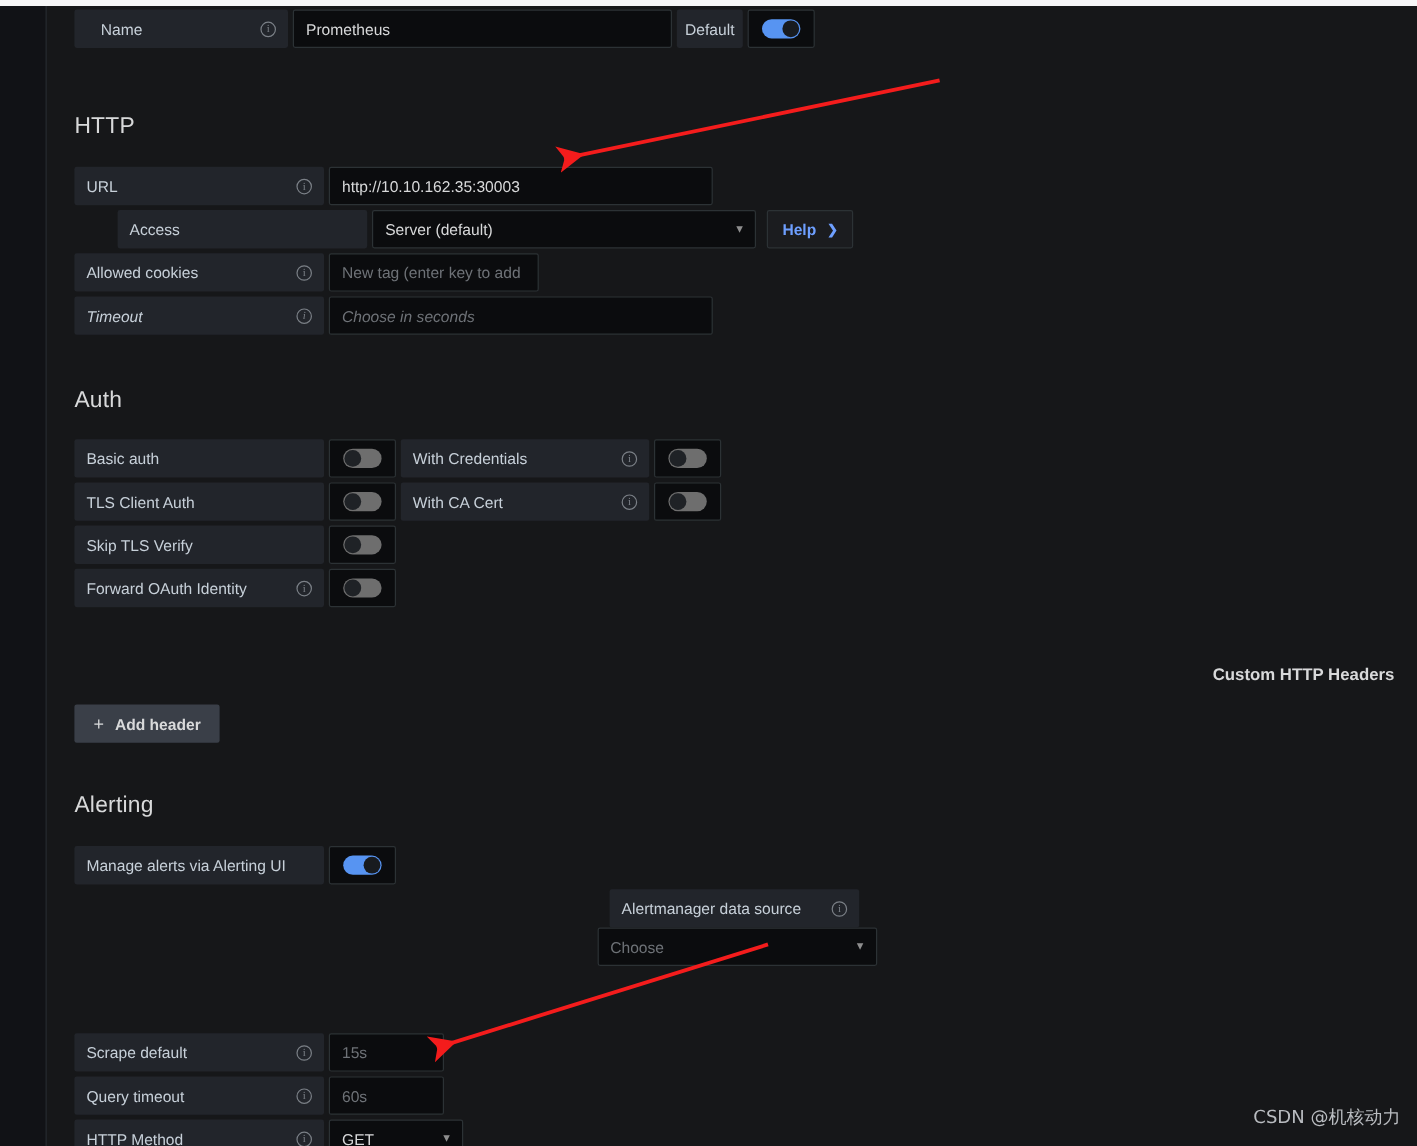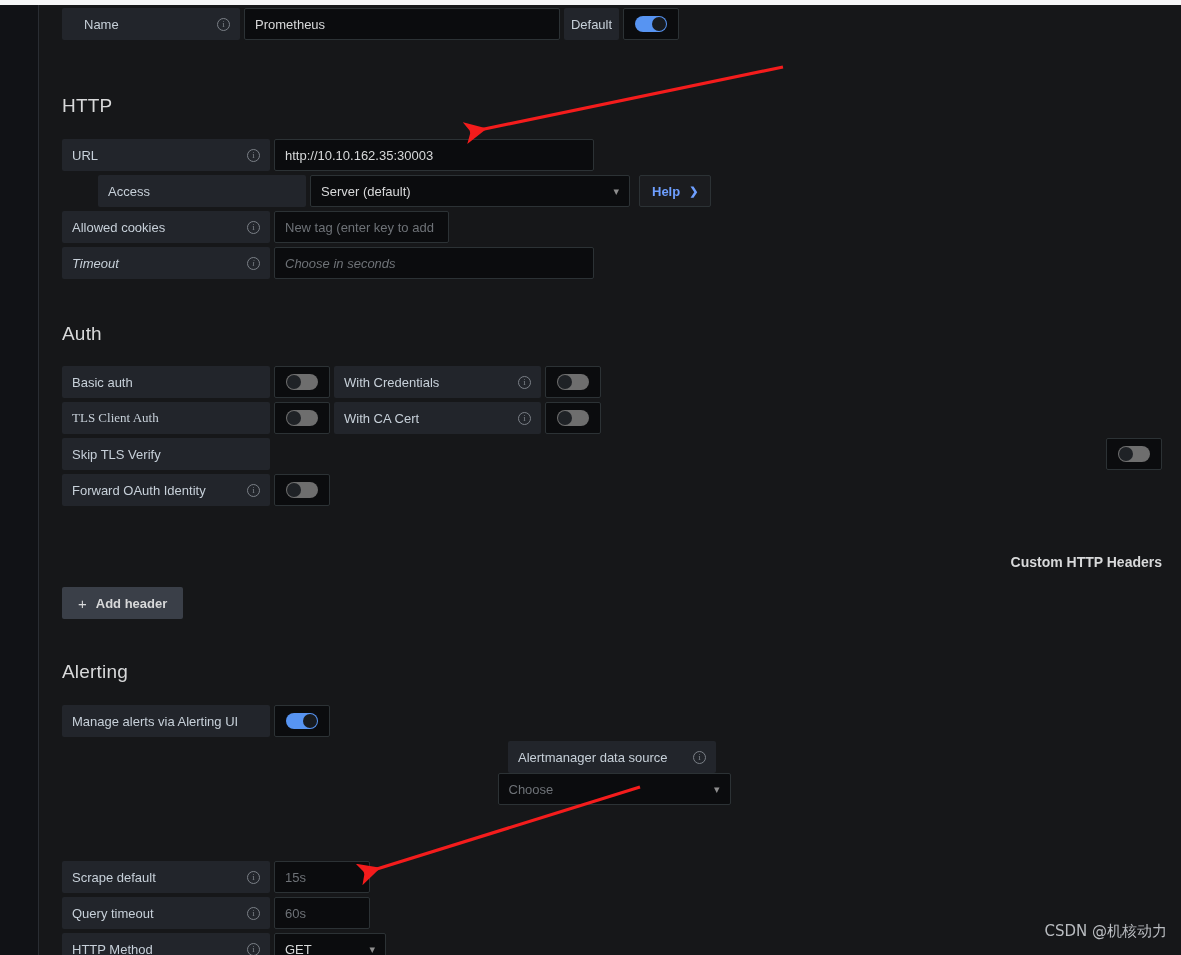--- a/index.html
+++ b/index.html
@@ -266,36 +266,36 @@
         <div class="label" style="width:207px;margin-left:4px;">
           <span class="txt">With Credentials</span>
           <span class="info">i</span>
         </div>
         <div class="tgl-wrap" style="margin-left:4px;">
           <span class="tgl"></span>
         </div>
       </div>
 
       <div class="row" style="margin-top:4px;">
-        <div class="label" style="width:208px;font-family:Liberation Serif, serif;">
+        <div class="label" style="width:208px;">
           <span class="txt">TLS Client Auth</span>
         </div>
         <div class="tgl-wrap" style="margin-left:4px;">
           <span class="tgl"></span>
         </div>
         <div class="label" style="width:207px;margin-left:4px;">
           <span class="txt">With CA Cert</span>
           <span class="info">i</span>
         </div>
         <div class="tgl-wrap" style="margin-left:4px;">
           <span class="tgl"></span>
         </div>
       </div>
 
-      <div class="row" style="margin-top:4px;justify-content:space-between;">
+      <div class="row" style="margin-top:4px;">
         <div class="label" style="width:208px;">
           <span class="txt">Skip TLS Verify</span>
         </div>
         <div class="tgl-wrap" style="margin-left:4px;">
           <span class="tgl"></span>
         </div>
       </div>
 
       <div class="row" style="margin-top:4px;">
         <div class="label" style="width:208px;">

